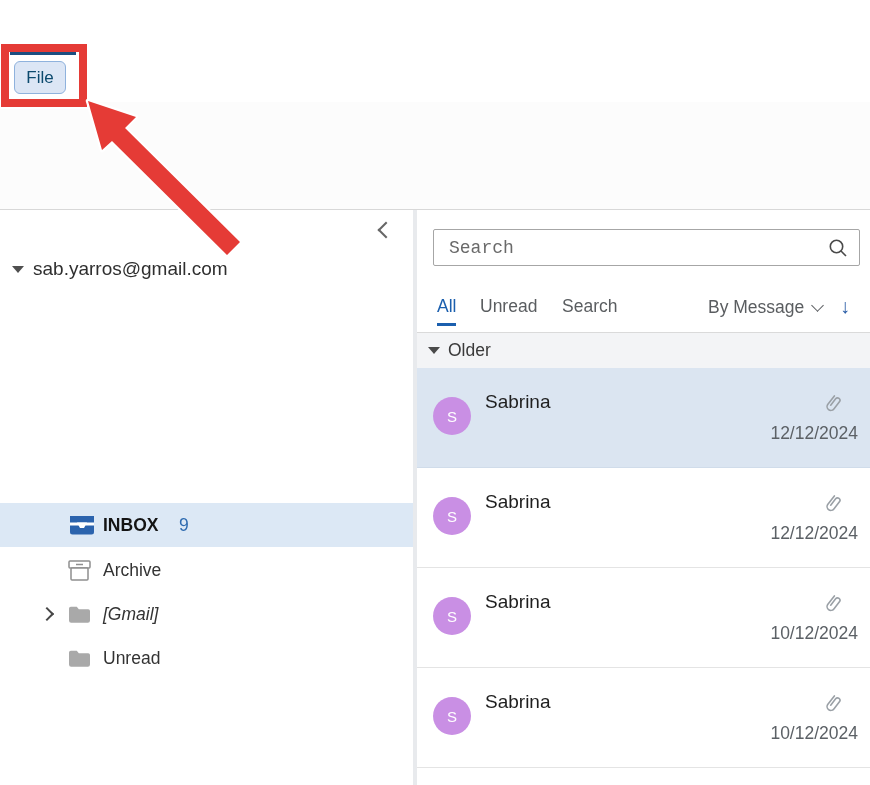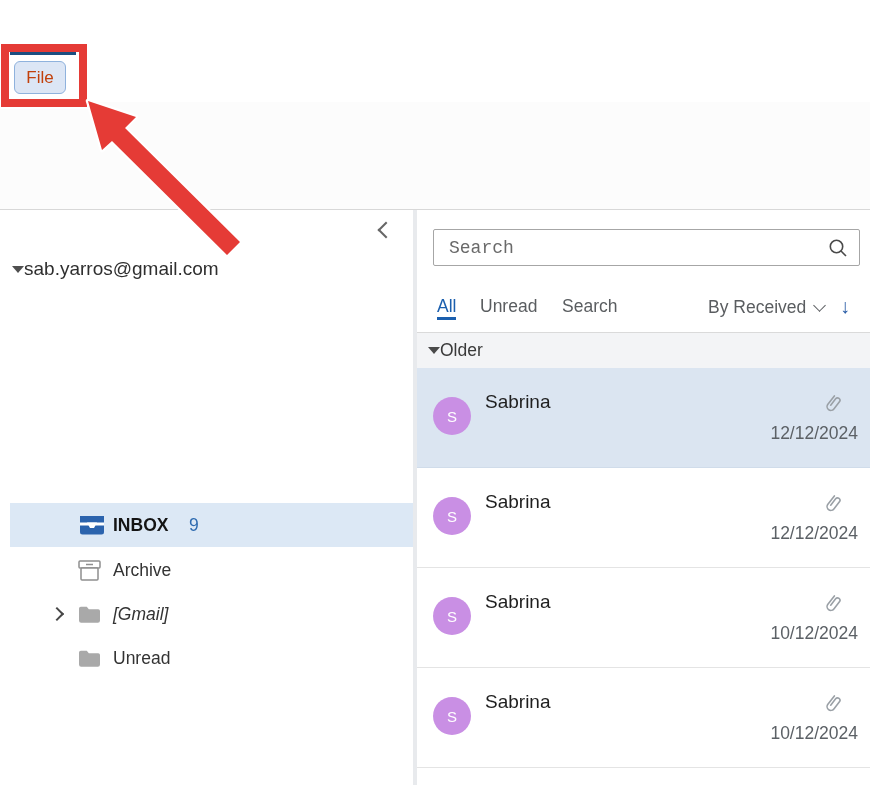--- a/index.html
+++ b/index.html
@@ -29,70 +29,70 @@
   .tlabel{text-align:center;font-size:15.5px;line-height:1.2;color:#2b2b2b;}
   .dd-tri{display:inline-block;width:0;height:0;border-left:4.5px solid transparent;
           border-right:4.5px solid transparent;border-top:5.5px solid #4a4a4a;margin-left:4px;}
   .tdiv{position:absolute;top:108px;width:1px;height:94px;background:#dcdcdc;}
   .tsliver{position:absolute;left:866px;top:118px;width:4px;height:30px;border-left:1.6px solid #3a4654;border-radius:2px;}
 
   
   .sidebar{left:0;top:210px;width:413px;height:575px;background:#ffffff;}
   .collapse-ch{left:380px;top:224px;width:10px;height:10px;border-left:2px solid #666;border-bottom:2px solid #666;
                transform:rotate(45deg);}
-  .acct{left:12px;top:258px;display:flex;align-items:center;}
+  .acct{left:12px;top:258px;display:flex;align-items:center;gap:9px;}
   .tri-down{width:0;height:0;border-left:6px solid transparent;border-right:6px solid transparent;
             border-top:7px solid #4f4f4f;}
   .acct-label{font-size:19px;color:#2f2f2f;}
-  .srow{position:absolute;left:10px;width:436px;height:44px;display:flex;align-items:center;}
+  .srow{position:absolute;left:0;width:436px;height:44px;display:flex;align-items:center;}
   .srow .ficon{position:absolute;left:68px;display:flex;}
   .srow .flabel{position:absolute;left:103px;font-size:17.5px;color:#333;}
   .srow.sel{background:#dce8f5;}
   .srow.sel .flabel{font-weight:700;color:#141414;font-size:17.5px;}
   .fcount{position:absolute;left:179px;font-size:17.5px;color:#2f6bb0;}
   .exp-ch{position:absolute;left:42px;width:8px;height:8px;border-right:2px solid #474747;border-top:2px solid #474747;
           transform:rotate(45deg);}
   .italic{font-style:italic;}
 
   
   .pane-div{left:413px;top:210px;width:4px;height:575px;background:#e8eaed;}
 
   
   .maillist{left:417px;top:210px;width:453px;height:575px;background:#fff;}
   .searchbox{left:433px;top:229px;width:427px;height:37px;box-sizing:border-box;}
   .searchbox input{width:100%;height:100%;box-sizing:border-box;border:1px solid #a6a6a6;border-radius:2px;
                    font-family:Liberation Mono, monospace;font-size:18px;color:#333;padding:0 40px 0 15px;outline:none;background:#fff;}
   .searchbox input::placeholder{color:#6a6a6a;opacity:1;}
   .mag{left:828px;top:238px;}
   .filters{left:433px;top:296px;width:427px;height:32px;}
-  .ftab{position:absolute;top:0;font-size:17.5px;color:#5a5d60;}
+  .ftab{position:absolute;top:0;font-size:17.5px;color:#5a5d60;padding-bottom:6px;}
   .ftab.active{color:#1b5fae;border-bottom:3px solid #1b5fae;}
   .sortlbl{position:absolute;left:275px;top:1px;font-size:17.5px;color:#5a5d60;display:flex;align-items:center;gap:9px;}
   .chev-dn{width:8px;height:8px;border-right:1.6px solid #5a5d60;border-bottom:1.6px solid #5a5d60;
            transform:rotate(45deg);margin-top:-4px;}
   .sortarrow{position:absolute;left:407px;top:-1px;font-size:20px;color:#2b5ea7;font-weight:600;}
   .group-hdr{left:417px;top:332px;width:453px;height:36px;background:#f3f4f6;border-top:1px solid #dadada;
              box-sizing:border-box;display:flex;align-items:center;}
   .group-hdr .tri-down{margin-left:11px;border-top-color:#4a4a4a;}
-  .group-label{margin-left:0;font-size:17.5px;color:#3a3a3a;}
+  .group-label{margin-left:8px;font-size:17.5px;color:#3a3a3a;}
   .mrow{position:absolute;left:417px;width:453px;height:100px;background:#fff;border-bottom:1px solid #e4e4e4;box-sizing:border-box;}
   .mrow.sel{background:#dbe5f1;border-bottom:1px solid #d0dcea;}
   .avatar{position:absolute;left:16px;top:29px;width:38px;height:38px;border-radius:50%;background:#c98fe4;
           display:flex;align-items:center;justify-content:center;color:#fff;font-size:15px;}
   .sender{position:absolute;left:68px;top:23px;font-size:19px;color:#1f1f1f;}
   .clip{position:absolute;left:406px;top:25px;}
   .mdate{position:absolute;right:12px;top:55px;font-size:17.5px;color:#5c6166;}
 
   
   .anno-rect{left:1px;top:44px;width:70px;height:47px;background:#fff;border:8px solid #e53b36;
              box-shadow:0 0 0 2px #ffffff;z-index:50;}
   .navy-line{left:10px;top:52px;width:66px;height:3px;background:#1c4e80;z-index:52;}
   .filebtn{left:14px;top:61px;width:52px;height:33px;background:#dce6f5;border:1.5px solid #8fb2dd;border-radius:6px;
            box-sizing:border-box;display:flex;align-items:center;justify-content:center;
-           font-size:17px;color:#c2410c;z-index:52;}
+           font-size:17px;color:#0c4a6e;z-index:52;}
   .arrow-svg{left:0;top:0;width:870px;height:785px;z-index:55;pointer-events:none;}
 </style>
 </head>
 <body>
 
 <div class="screen">
 
 
 
   <div class="abs toolbar">
@@ -282,21 +282,21 @@
       <circle cx="8.5" cy="8.5" r="6.2" fill="none" stroke="#4a4a4a" stroke-width="1.6"></circle>
       <path d="M13 13 L18 18" stroke="#4a4a4a" stroke-width="1.6"></path>
     </svg>
   </span>
 
   <div class="abs filters">
     <span class="ftab active" style="left:4px">All</span>
     <span class="ftab" style="left:47px">Unread</span>
     <span class="ftab" style="left:129px">Search</span>
     <span class="sortlbl">
-      <span>By Received</span>
+      <span>By Message</span>
       <span class="chev-dn"></span>
     </span>
     <span class="sortarrow">↓</span>
   </div>
 
   <div class="abs group-hdr">
     <span class="tri-down"></span>
     <span class="group-label">Older</span>
   </div>
 

